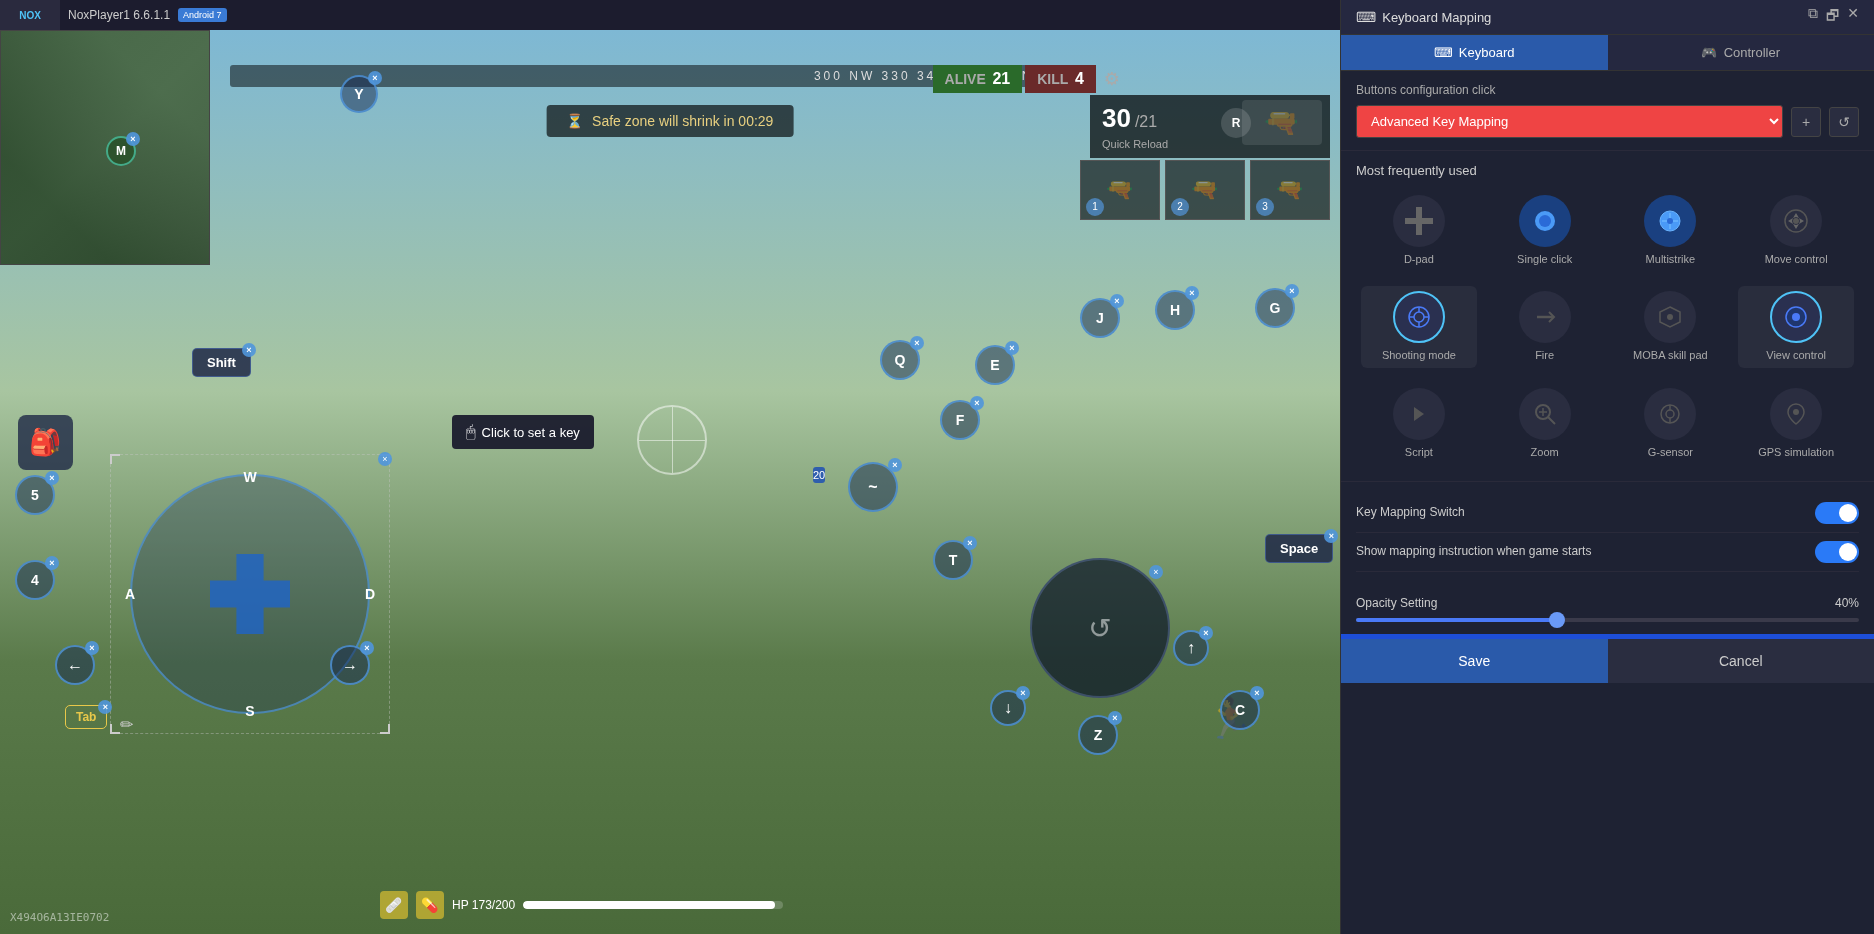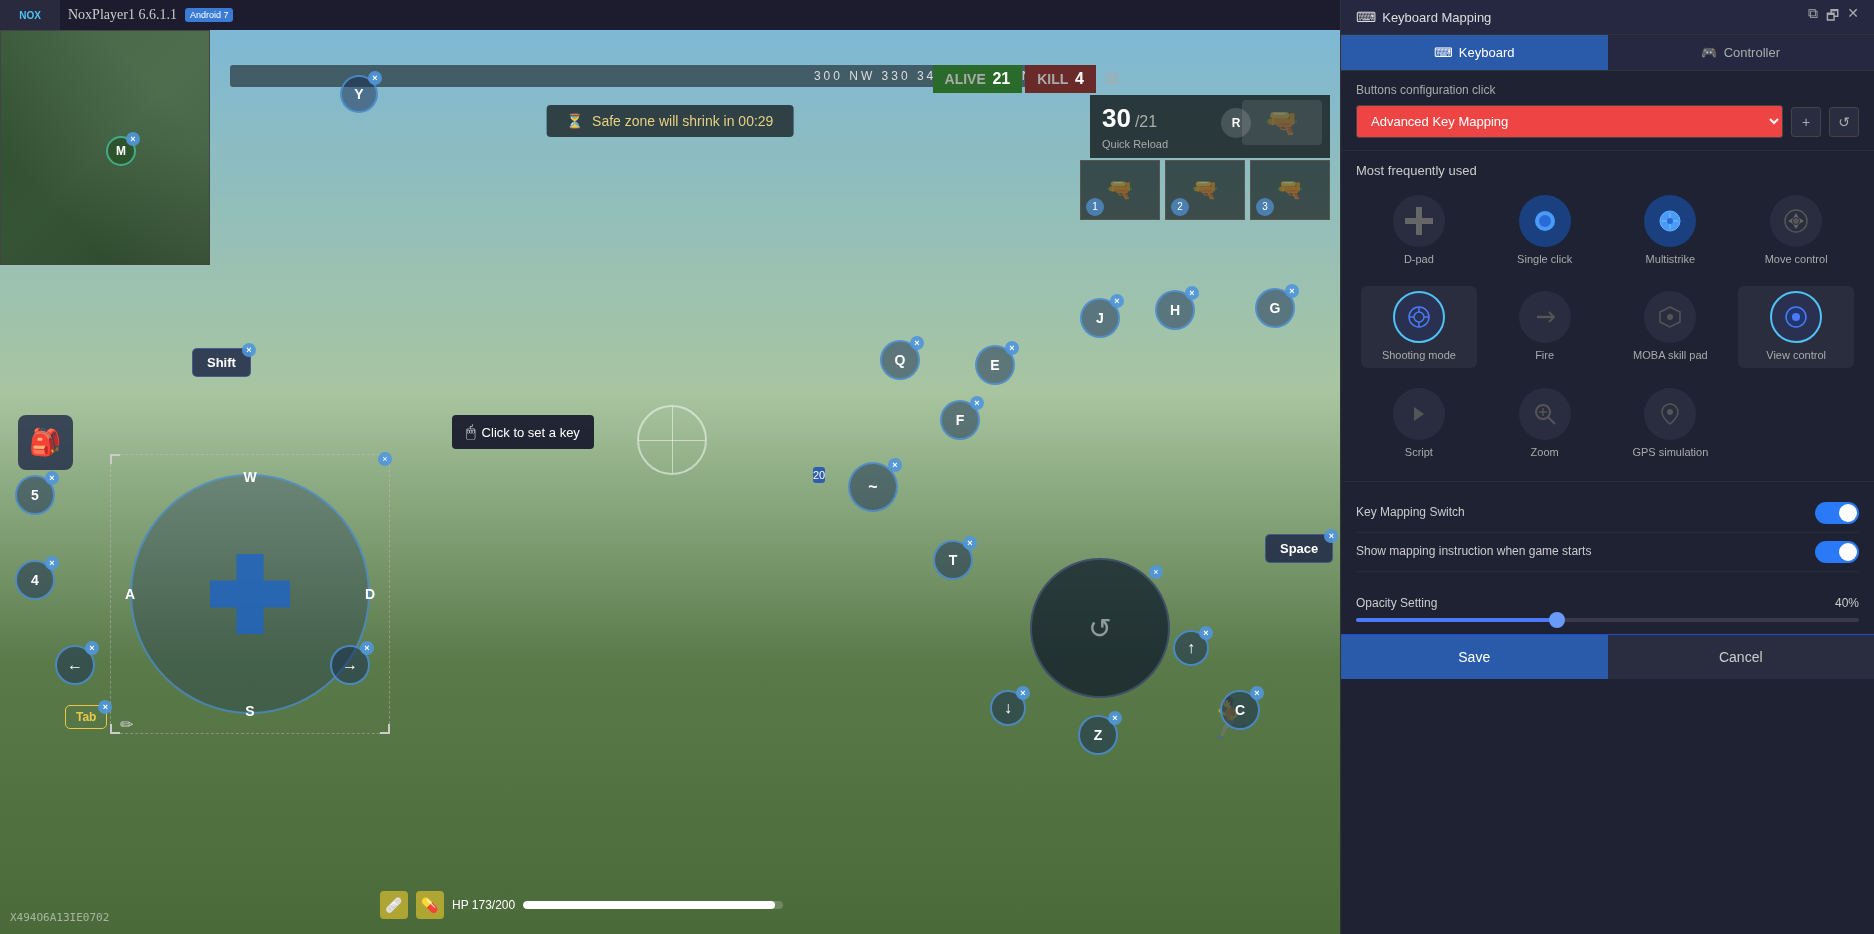--- a/index.html
+++ b/index.html
@@ -5,21 +5,21 @@
     * { margin: 0; padding: 0; box-sizing: border-box; }
     body { width: 1874px; height: 934px; overflow: hidden; font-family: 'Segoe UI', Arial, sans-serif; background: #1a1a2e; }
 
     
     #titlebar {
       position: absolute; top: 0; left: 0; width: 1340px; height: 30px;
       background: #1c1c2e; display: flex; align-items: center; z-index: 100;
     }
     .nox-logo { width: 60px; height: 30px; background: #2a2a3e; display: flex; align-items: center; justify-content: center; }
     .nox-logo span { color: #4fc3f7; font-size: 10px; font-weight: bold; }
-    .title-text { color: #ccc; font-size: 14px; padding: 0 8px; font-family: Liberation Serif, serif; }
+    .title-text { color: #ccc; font-size: 12px; padding: 0 8px; }
     .android-badge { background: #3a7bd5; color: white; font-size: 9px; padding: 2px 5px; border-radius: 3px; }
 
     
     #game-area {
       position: absolute; top: 30px; left: 0; width: 1340px; height: 904px;
       background: linear-gradient(180deg, #7eb8d4 0%, #a8c5a0 40%, #5a7a4a 70%, #4a6a3a 100%);
       overflow: hidden;
     }
 
     
@@ -231,21 +231,21 @@
     }
     .opacity-slider-fill { height: 100%; background: #4a7af7; border-radius: 2px; width: 40%; }
     .opacity-slider-thumb {
       position: absolute; top: -6px; left: 40%;
       width: 16px; height: 16px; background: #6a9af7;
       border-radius: 50%; transform: translateX(-50%);
     }
 
     
     #panel-footer {
-      display: flex; gap: 0; border-top: 1px solid #1d4ed8;
+      display: flex; gap: 0; border-top: 5px solid #1d4ed8;
       position: sticky; bottom: 0; background: #1e2233;
     }
     .save-btn {
       flex: 1; padding: 14px; background: #2a5aaa; color: white;
       font-size: 14px; cursor: pointer; text-align: center; border: none;
     }
     .cancel-btn {
       flex: 1; padding: 14px; background: #2a2d40; color: #ccc;
       font-size: 14px; cursor: pointer; text-align: center; border: none;
     }
@@ -697,20 +697,31 @@
           <svg width="26" height="26" viewBox="0 0 26 26">
             <circle cx="11" cy="11" r="7" stroke="#555" stroke-width="2" fill="none"></circle>
             <line x1="16" y1="16" x2="23" y2="23" stroke="#555" stroke-width="2"></line>
             <line x1="11" y1="7" x2="11" y2="15" stroke="#555" stroke-width="1.5"></line>
             <line x1="7" y1="11" x2="15" y2="11" stroke="#555" stroke-width="1.5"></line>
           </svg>
         </div>
         <span class="control-label">Zoom</span>
       </div>
 
+      <div class="control-item">
+        <div class="control-icon">
+          <svg width="26" height="26" viewBox="0 0 26 26">
+            <circle cx="13" cy="13" r="9" stroke="#555" stroke-width="1.5" fill="none"></circle>
+            <circle cx="13" cy="13" r="4" stroke="#555" stroke-width="1.5" fill="none"></circle>
+            <line x1="13" y1="4" x2="13" y2="9" stroke="#555" stroke-width="1.5"></line>
+            <line x1="13" y1="17" x2="13" y2="22" stroke="#555" stroke-width="1.5"></line>
+          </svg>
+        </div>
+        <span class="control-label">G-sensor</span>
+      </div>
 
       <div class="control-item">
         <div class="control-icon">
           <svg width="26" height="26" viewBox="0 0 26 26">
             <path d="M13 3 C8 3 5 7 5 11 C5 17 13 23 13 23 C13 23 21 17 21 11 C21 7 18 3 13 3 Z" stroke="#555" stroke-width="1.5" fill="none"></path>
             <circle cx="13" cy="11" r="3" fill="#555"></circle>
           </svg>
         </div>
         <span class="control-label">GPS simulation</span>
       </div>

